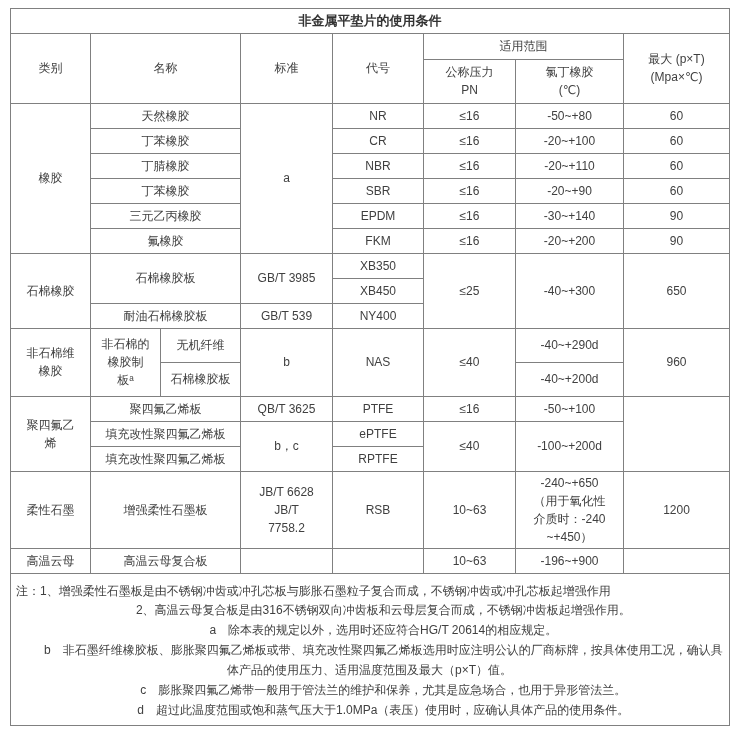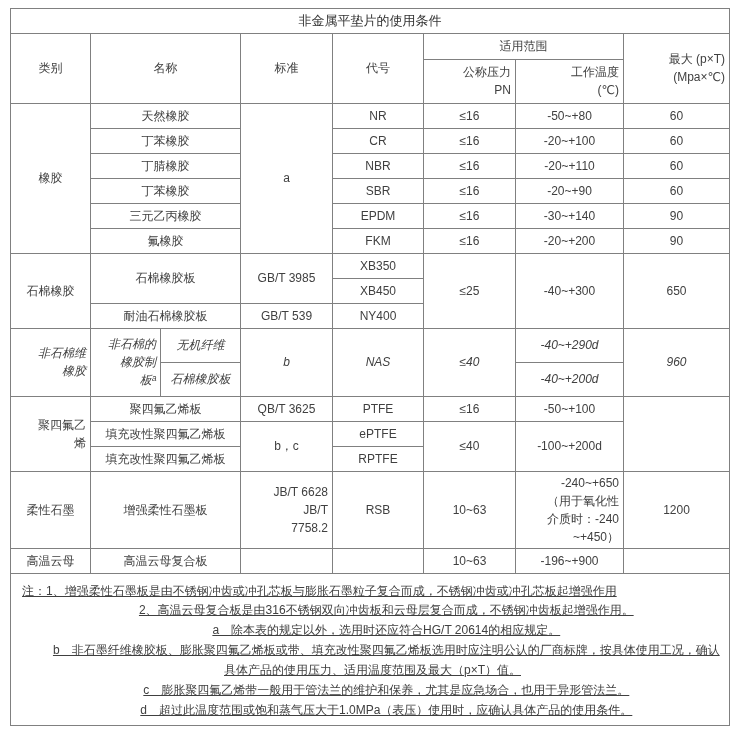--- a/index.html
+++ b/index.html
@@ -10,33 +10,32 @@
   }
   .wrap{padding:8px 10px 0 10px;}
   table{border-collapse:collapse;table-layout:fixed;width:719px;}
   td{
     border:1px solid #808080;
     text-align:center;vertical-align:middle;
     font-size:12px;line-height:1.5;
     padding:2px 4px;overflow:hidden;
     word-break:break-all;
   }
-  td.title{font-weight:normal;font-size:13px;color:#333333;}
-  .ml{white-space:pre-line;text-align:right;}
+  td.title{font-weight:bold;font-size:13px;color:#333333;}
+  .ml{white-space:pre-line;}
   tr.h-title{height:20px;}
   tr.h-hdr1{height:26px;}
   tr.h-hdr2{height:44px;}
   tr.h-data{height:25px;}
-  tr.h-fiber{height:34px;font-style:italic;}
+  tr.h-fiber{height:34px;}
   tr.h-graph{height:72px;}
   tr.h-notes{height:144px;}
   td.notes-cell{
     text-align:left;vertical-align:top;
-    padding:8px 6px 4px 11px;
-    text-decoration:underline;
+    padding:8px 6px 4px 5px;
   }
   .note-line{font-size:12px;line-height:1.66;word-break:break-all;}
   .note-indent{text-indent:2.3em;text-align:center;}
 </style>
 </head>
 <body>
 
 <div class="wrap">
 <table>
   <colgroup>
@@ -61,21 +60,21 @@
     <td rowspan="2">标准</td>
     <td rowspan="2">代号</td>
     <td colspan="2">适用范围</td>
     <td rowspan="2" class="ml">最大 (p×T)
 (Mpa×℃)</td>
   </tr>
 
   <tr class="h-hdr2">
     <td class="ml">公称压力
 PN</td>
-    <td class="ml">工作温度
+    <td class="ml">氯丁橡胶
 (℃)</td>
   </tr>
 
   <tr class="h-data">
     <td rowspan="6">橡胶</td>
     <td colspan="2">天然橡胶</td>
     <td rowspan="6">a</td>
     <td>NR</td>
     <td>≤16</td>
     <td>-50~+80</td>

